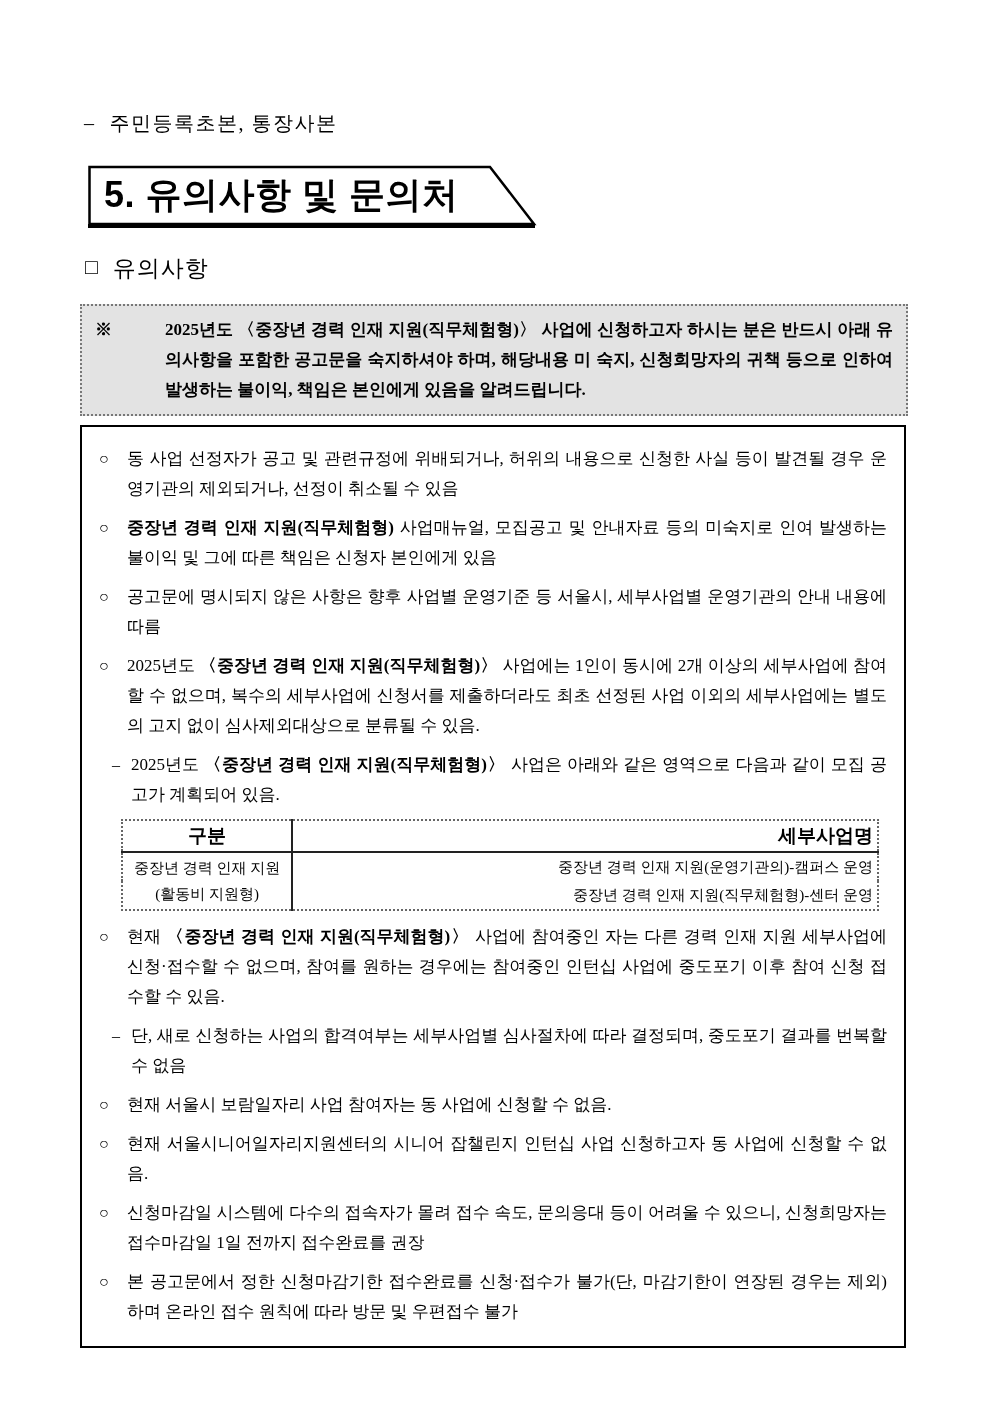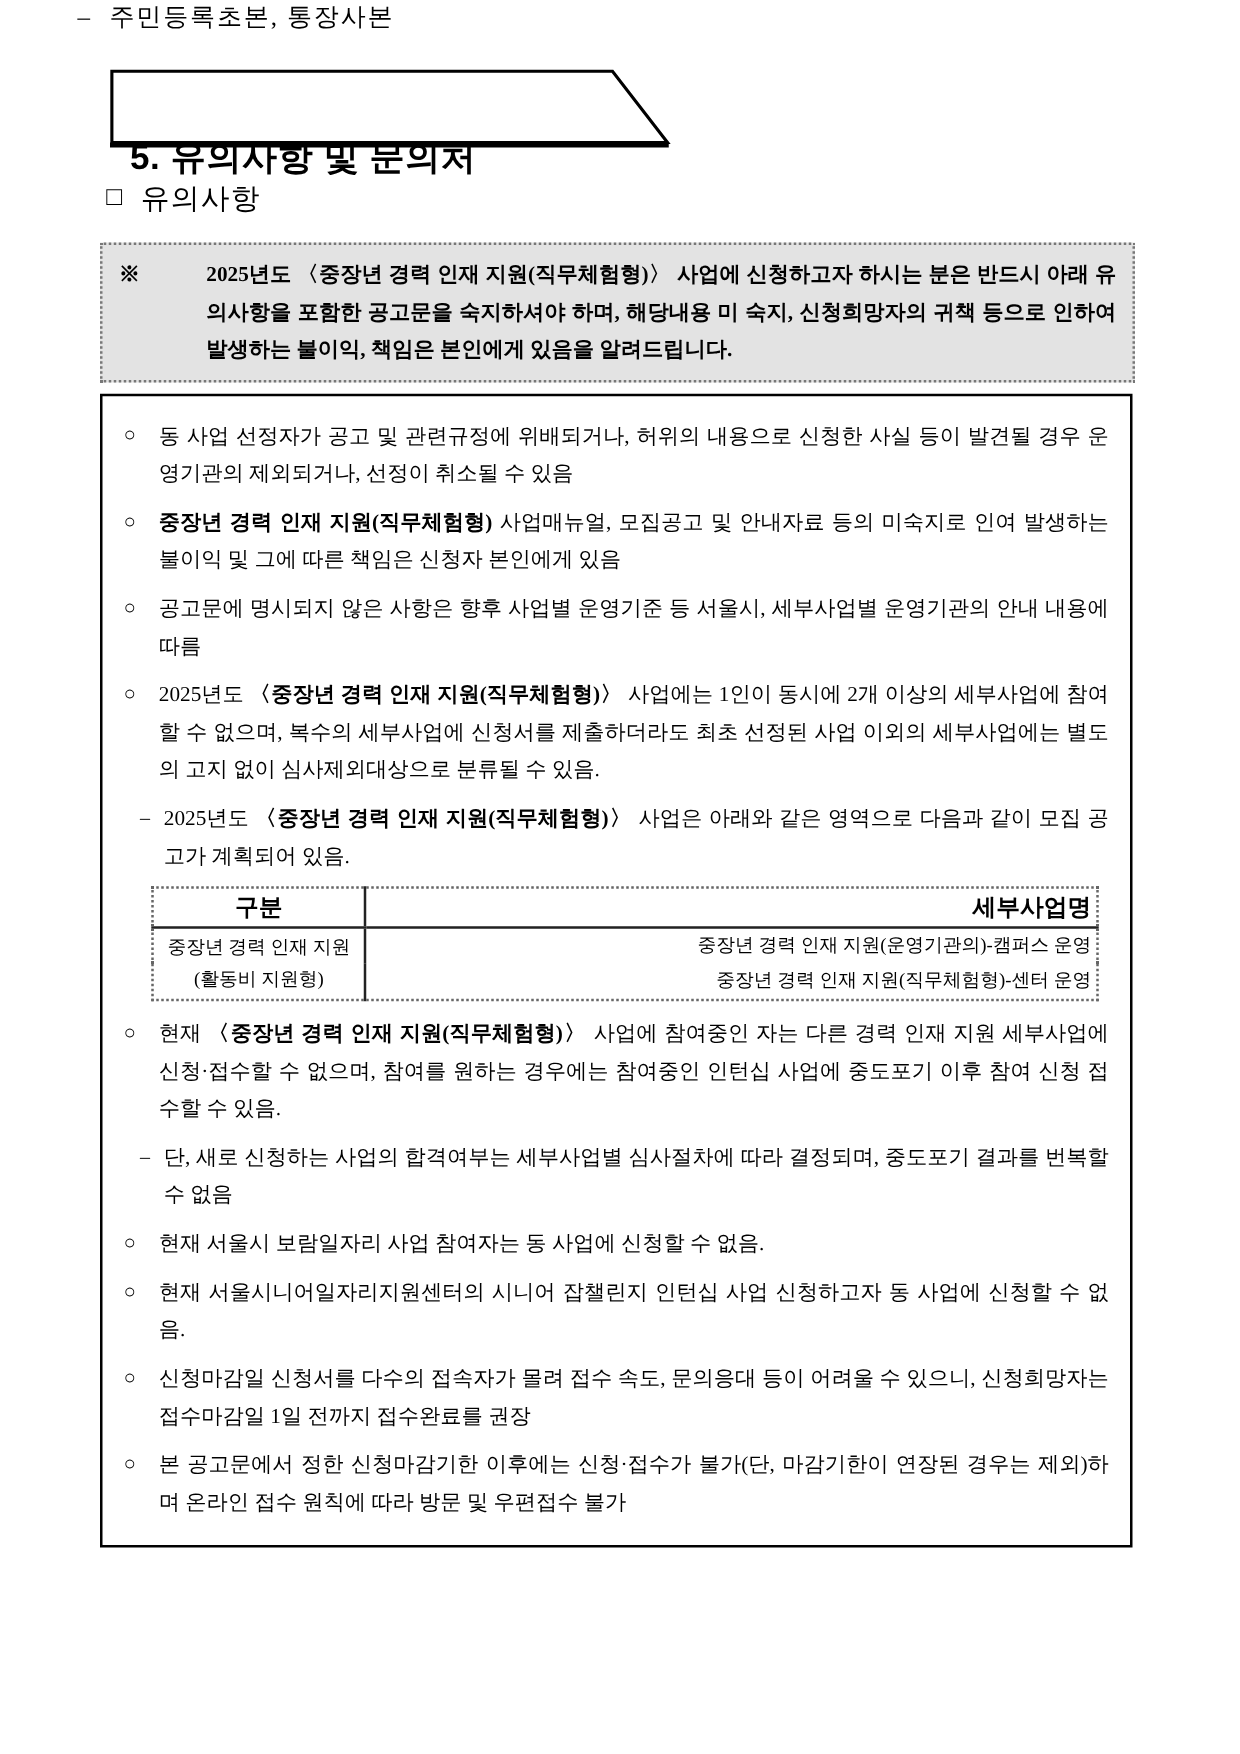--- a/index.html
+++ b/index.html
@@ -11,45 +11,45 @@
   }
   .page {
     position: relative;
     width: 992px;
     height: 1403px;
     background: #ffffff;
     overflow: hidden;
   }
   
   .top-line {
-    margin-left: 62px;
+    padding-top: 110px;
+    margin-left: 84px;
     font-size: 20px;
     letter-spacing: 1.5px;
   }
   .top-line .dash { margin-right: 14px; }
 
   
   .banner {
     position: relative;
     margin: 28px 0 0 88px;
     width: 452px;
     height: 64px;
   }
   .banner svg { position: absolute; left: 0; top: 0; }
   .banner .title {
     position: absolute;
     left: 16px;
     top: 50%;
     transform: translateY(-53%);
     font-family: "Liberation Sans", "DejaVu Sans", sans-serif;
     font-weight: bold;
-    font-size: 28px;
+    font-size: 36px;
     letter-spacing: 0.5px;
     white-space: nowrap;
-    margin-top: 40px;
   }
 
   
   .subsection {
     margin: 24px 0 0 85px;
     display: flex;
     align-items: center;
     gap: 14px;
     font-size: 23px;
     letter-spacing: 1px;
@@ -203,22 +203,22 @@
       <div class="text"><span>현재 서울시 보람일자리 사업 참여자는 동 사업에 신청할 수 없음.</span><strong></strong><span></span></div>
     </div>
 
     <div class="item">
       <span class="marker">○</span>
       <div class="text"><span>현재 서울시니어일자리지원센터의 시니어 잡챌린지 인턴십 사업 신청하고자 동 사업에 신청할 수 없음.</span><strong></strong><span></span></div>
     </div>
 
     <div class="item">
       <span class="marker">○</span>
-      <div class="text"><span>신청마감일 신청서를 다수의 접속자가 몰려 접수 속도, 문의응대 등이 어려울 수 있으니, 신청희망자는 접수마감일 1일 전까지 접수완료를 권장</span><strong></strong><span></span></div>
-    </div>
-
-    <div class="item">
-      <span class="marker">○</span>
-      <div class="text"><span>본 공고문에서 정한 신청마감기한 이후에는 신청·접수가 불가(단, 마감기한이 연장된 경우는 제외)하며 온라인 접수 원칙에 따라 방문 및 우편접수 불가</span><strong></strong><span></span></div>
+      <div class="text"><span>신청마감일 시스템에 다수의 접속자가 몰려 접수 속도, 문의응대 등이 어려울 수 있으니, 신청희망자는 접수마감일 1일 전까지 접수완료를 권장</span><strong></strong><span></span></div>
+    </div>
+
+    <div class="item">
+      <span class="marker">○</span>
+      <div class="text"><span>본 공고문에서 정한 신청마감기한 접수완료를 신청·접수가 불가(단, 마감기한이 연장된 경우는 제외)하며 온라인 접수 원칙에 따라 방문 및 우편접수 불가</span><strong></strong><span></span></div>
     </div>
 
   </div>
 </div>
 
 </body></html>

